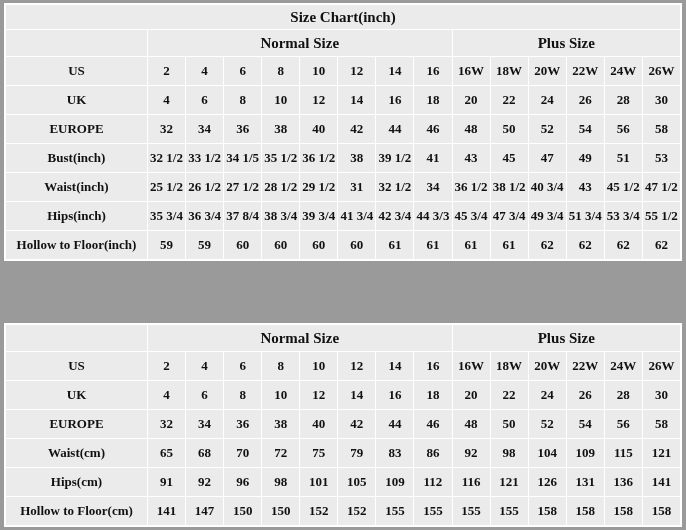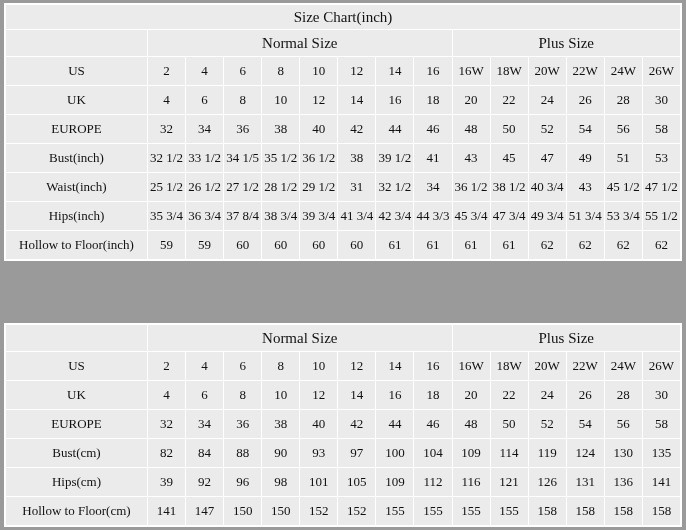--- a/index.html
+++ b/index.html
@@ -20,20 +20,21 @@
     display: flex;
     flex-direction: column;
     justify-content: space-between;
     padding: 3px 4px;
   }
   .chart {
     background: #be185d;
     width: 678px;
     box-sizing: border-box;
     border: 1px solid #ffffff;
+    font-weight: bold;
   }
   table.size-table {
     border-collapse: collapse;
     width: 100%;
     table-layout: fixed;
   }
   table.size-table td {
     border: 1px solid #ffffff;
     background: #ebebeb;
     text-align: center;
@@ -292,39 +293,39 @@
           <td>44</td>
           <td>46</td>
           <td>48</td>
           <td>50</td>
           <td>52</td>
           <td>54</td>
           <td>56</td>
           <td>58</td>
         </tr>
         <tr>
-          <td class="label-cell">Bust(cm)</td>
-          <td>82</td>
-          <td>84</td>
-          <td>88</td>
-          <td>90</td>
-          <td>93</td>
-          <td>97</td>
-          <td>100</td>
+          <td class="label-cell">Waist(cm)</td>
+          <td>65</td>
+          <td>68</td>
+          <td>70</td>
+          <td>72</td>
+          <td>75</td>
+          <td>79</td>
+          <td>83</td>
+          <td>86</td>
+          <td>92</td>
+          <td>98</td>
           <td>104</td>
           <td>109</td>
-          <td>114</td>
-          <td>119</td>
-          <td>124</td>
-          <td>130</td>
-          <td>135</td>
+          <td>115</td>
+          <td>121</td>
         </tr>
         <tr>
           <td class="label-cell">Hips(cm)</td>
-          <td>39</td>
+          <td>91</td>
           <td>92</td>
           <td>96</td>
           <td>98</td>
           <td>101</td>
           <td>105</td>
           <td>109</td>
           <td>112</td>
           <td>116</td>
           <td>121</td>
           <td>126</td>

